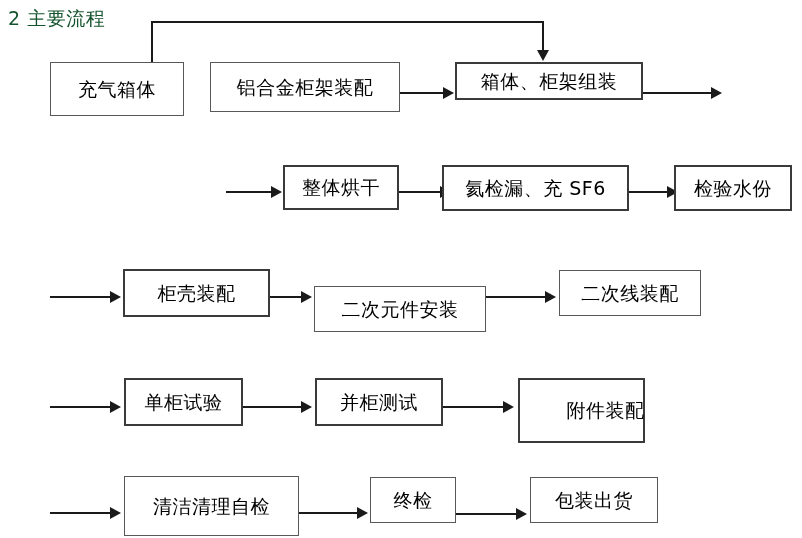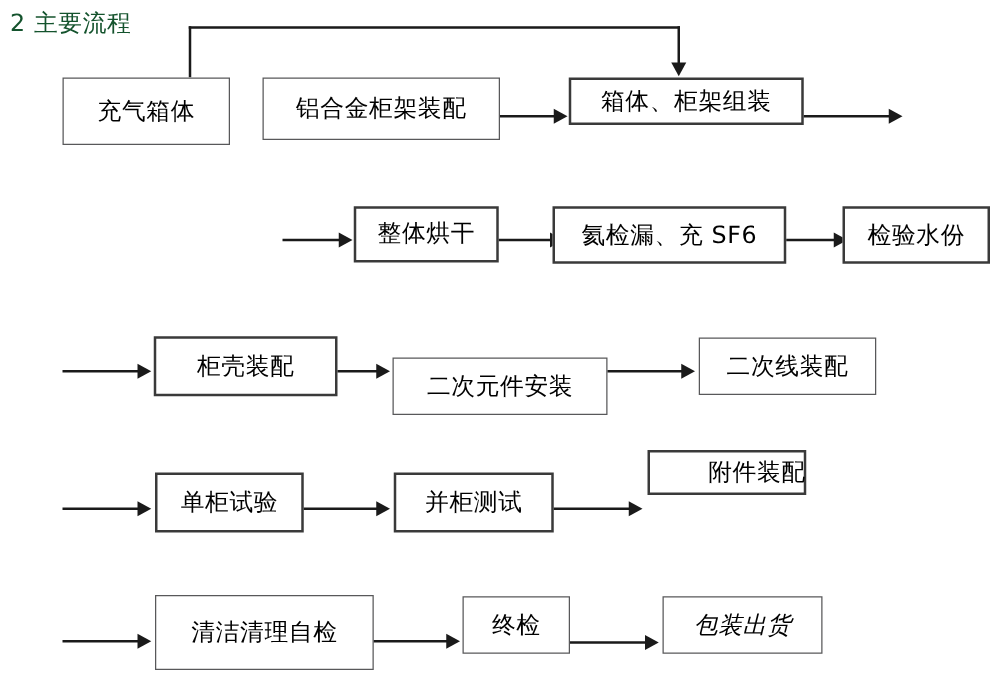--- a/index.html
+++ b/index.html
@@ -147,38 +147,38 @@
   <div class="edge h" style="left:243px; top:406px; width:60px;"></div>
   <div class="arrowhead right" style="left:301px; top:401px;"></div>
 
   <div class="node med" style="left:315px; top:378px; width:128px; height:48px;">
     <span>并柜测试</span>
   </div>
 
   <div class="edge h" style="left:443px; top:406px; width:62px;"></div>
   <div class="arrowhead right" style="left:503px; top:401px;"></div>
 
-  <div class="node med" style="left:518px; top:360px; width:127px; height:36px;padding-left:48px;">
+  <div class="node med" style="left:518px; top:378px; width:127px; height:65px;padding-left:48px;">
     <span>附件装配</span>
   </div>
 
   <div class="edge h" style="left:50px; top:512px; width:62px;"></div>
   <div class="arrowhead right" style="left:110px; top:507px;"></div>
 
   <div class="node thin" style="left:124px; top:476px; width:175px; height:60px;">
     <span>清洁清理自检</span>
   </div>
 
   <div class="edge h" style="left:299px; top:512px; width:60px;"></div>
   <div class="arrowhead right" style="left:357px; top:507px;"></div>
 
   <div class="node thin" style="left:370px; top:477px; width:86px; height:46px;">
     <span>终检</span>
   </div>
 
   <div class="edge h" style="left:456px; top:513px; width:62px;"></div>
   <div class="arrowhead right" style="left:516px; top:508px;"></div>
 
-  <div class="node thin" style="left:530px; top:477px; width:128px; height:46px;font-style:italic;">
+  <div class="node thin" style="left:530px; top:477px; width:128px; height:46px;">
     <span>包装出货</span>
   </div>
 
 </div>
 
 </body></html>

